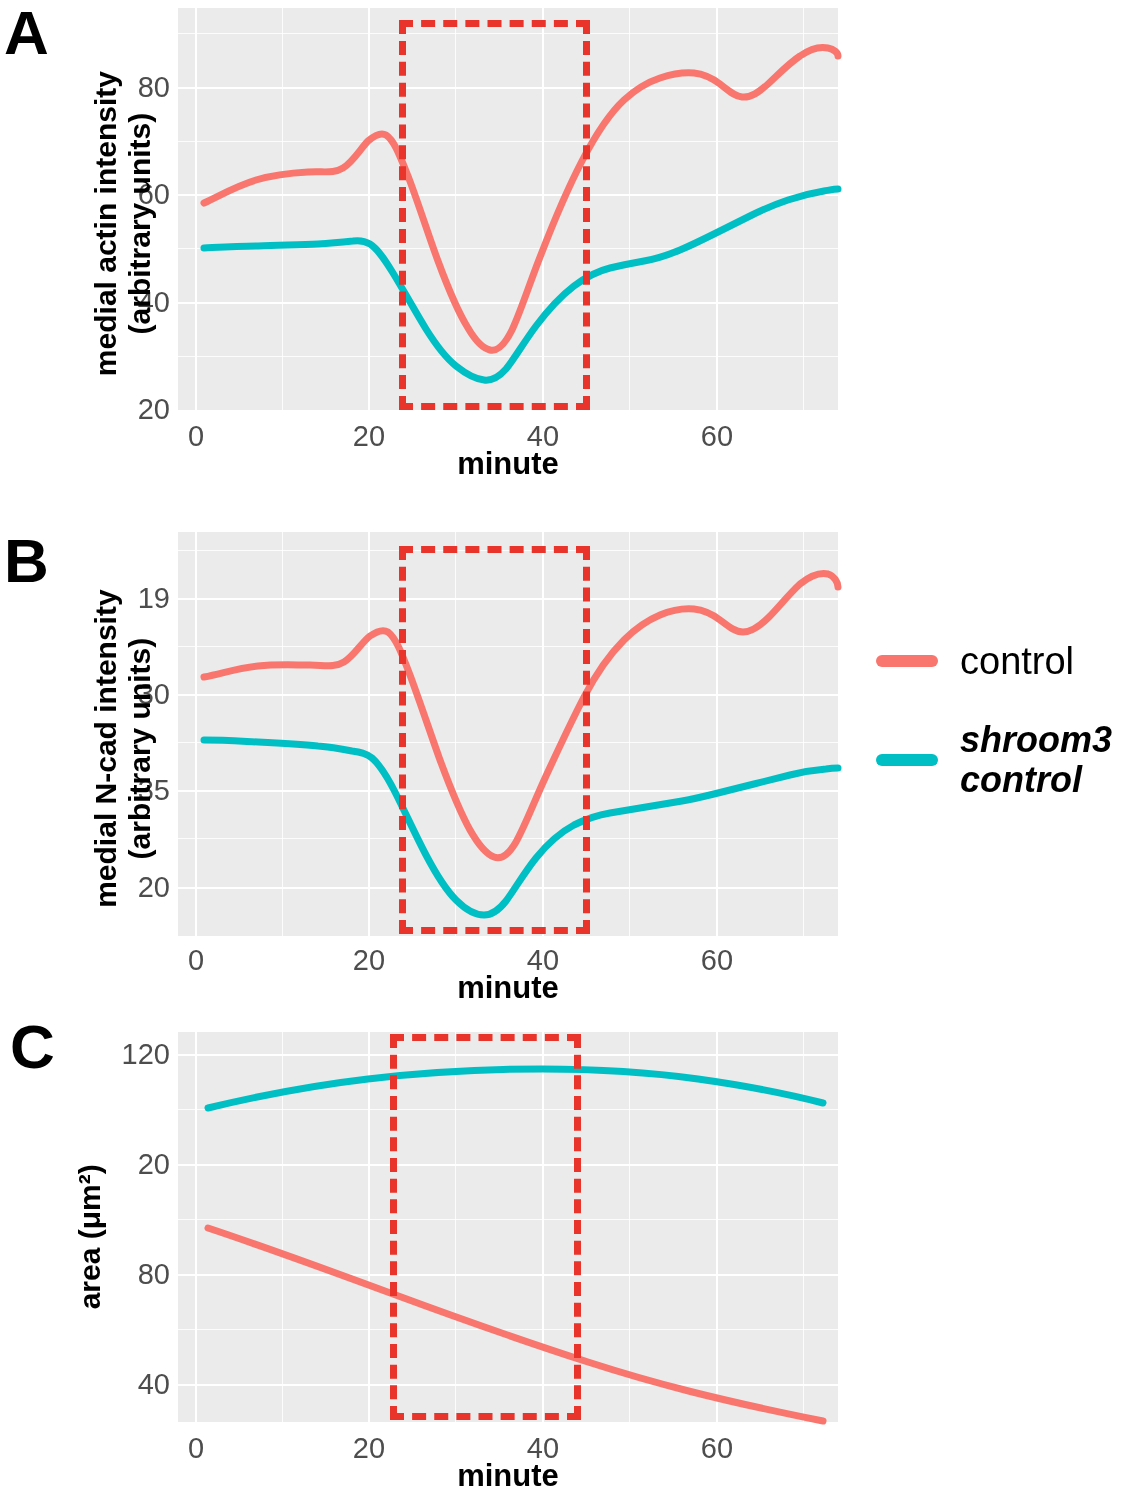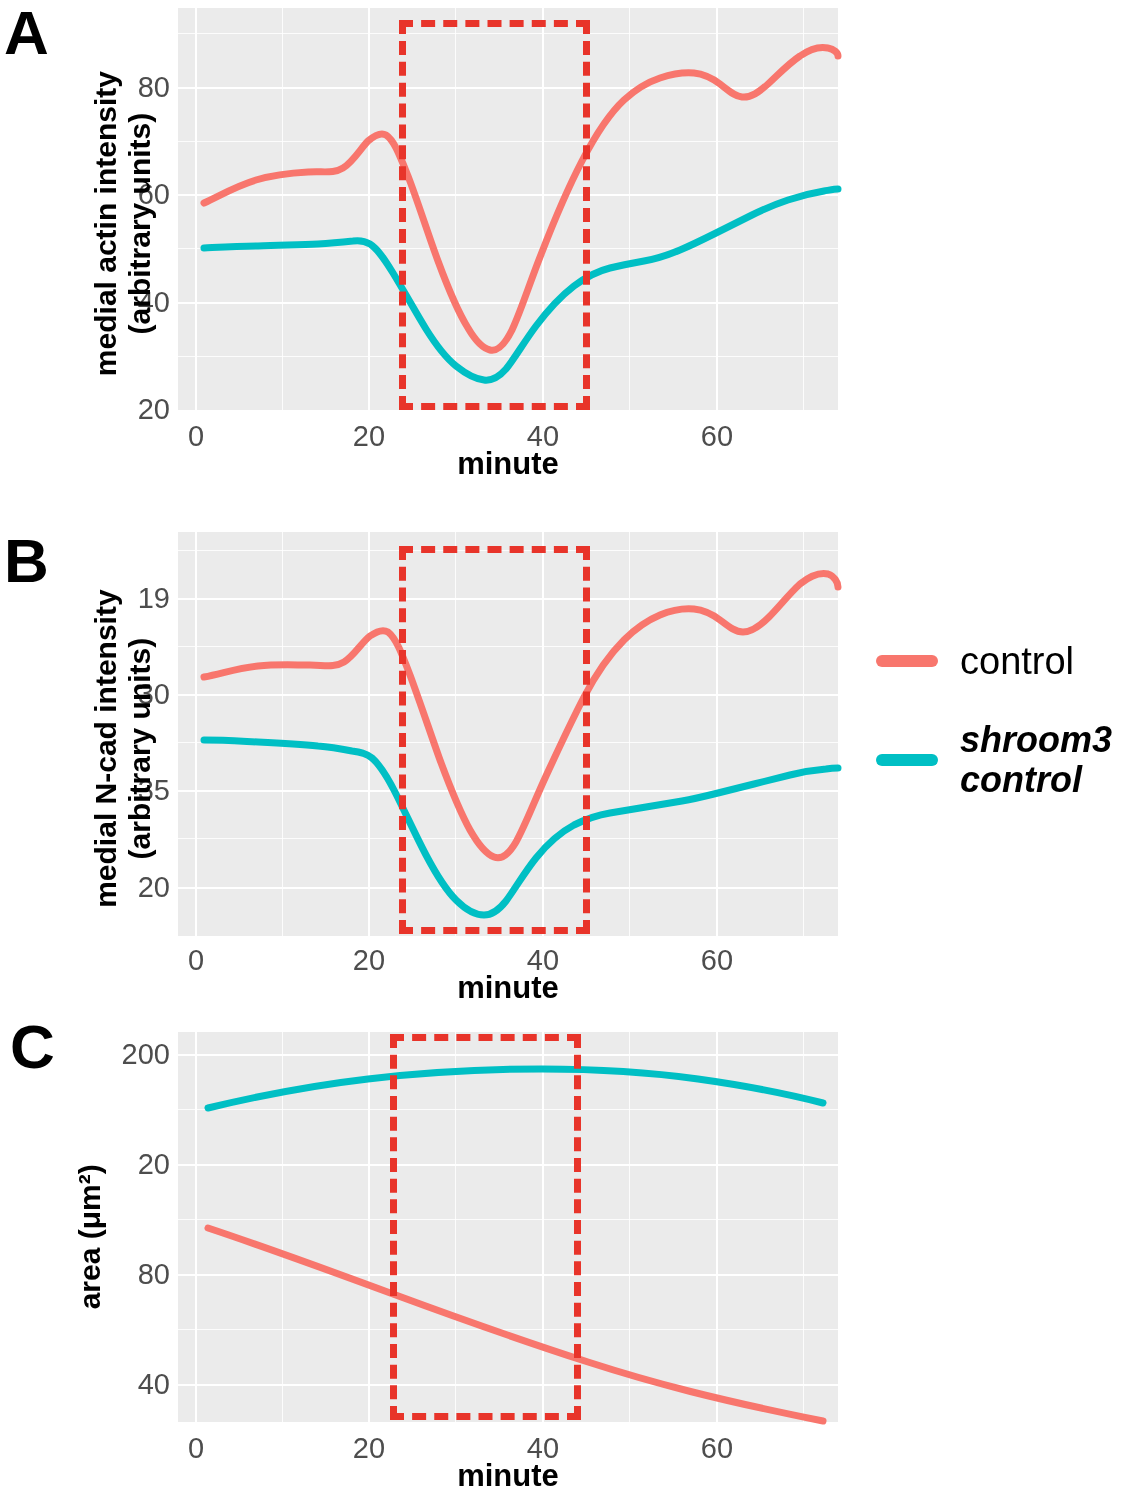--- a/index.html
+++ b/index.html
@@ -240,21 +240,21 @@
       <div class="gridline minor-v" style="left:625px;"></div>
 
       <svg class="curves" width="660" height="390" viewBox="0 0 660 390">
         <path fill="none" stroke="#00BFC4" stroke-width="7" stroke-linecap="round" stroke-linejoin="round" d="M 30,76 C 80,64 130,54 190,47 C 250,40 310,37 364,37 C 420,37 470,40 520,47 C 570,54 610,62 645,71"></path>
         <path fill="none" stroke="#F8766D" stroke-width="7" stroke-linecap="round" stroke-linejoin="round" d="M 30,196 C 90,216 150,238 215,262 C 280,286 345,309 410,330 C 475,351 540,368 645,389"></path>
       </svg>
 
       <div class="highlight-box" style="left:212px;top:2px;width:191px;height:386px;"></div>
     </div>
 
-    <div class="tick-label-y" style="left:94px;top:44px;width:76px;">200</div>
+    <div class="tick-label-y" style="left:94px;top:44px;width:76px;">120</div>
     <div class="tick-label-y" style="left:94px;top:154px;width:76px;">20</div>
     <div class="tick-label-y" style="left:94px;top:264px;width:76px;">80</div>
     <div class="tick-label-y" style="left:94px;top:374px;width:76px;">40</div>
 
     <div class="tick-label-x" style="left:196px;top:422px;">0</div>
     <div class="tick-label-x" style="left:369px;top:422px;">20</div>
     <div class="tick-label-x" style="left:543px;top:422px;">40</div>
     <div class="tick-label-x" style="left:717px;top:422px;">60</div>
 
     <div class="axis-label" style="left:178px;top:448px;width:660px;">minute</div>

